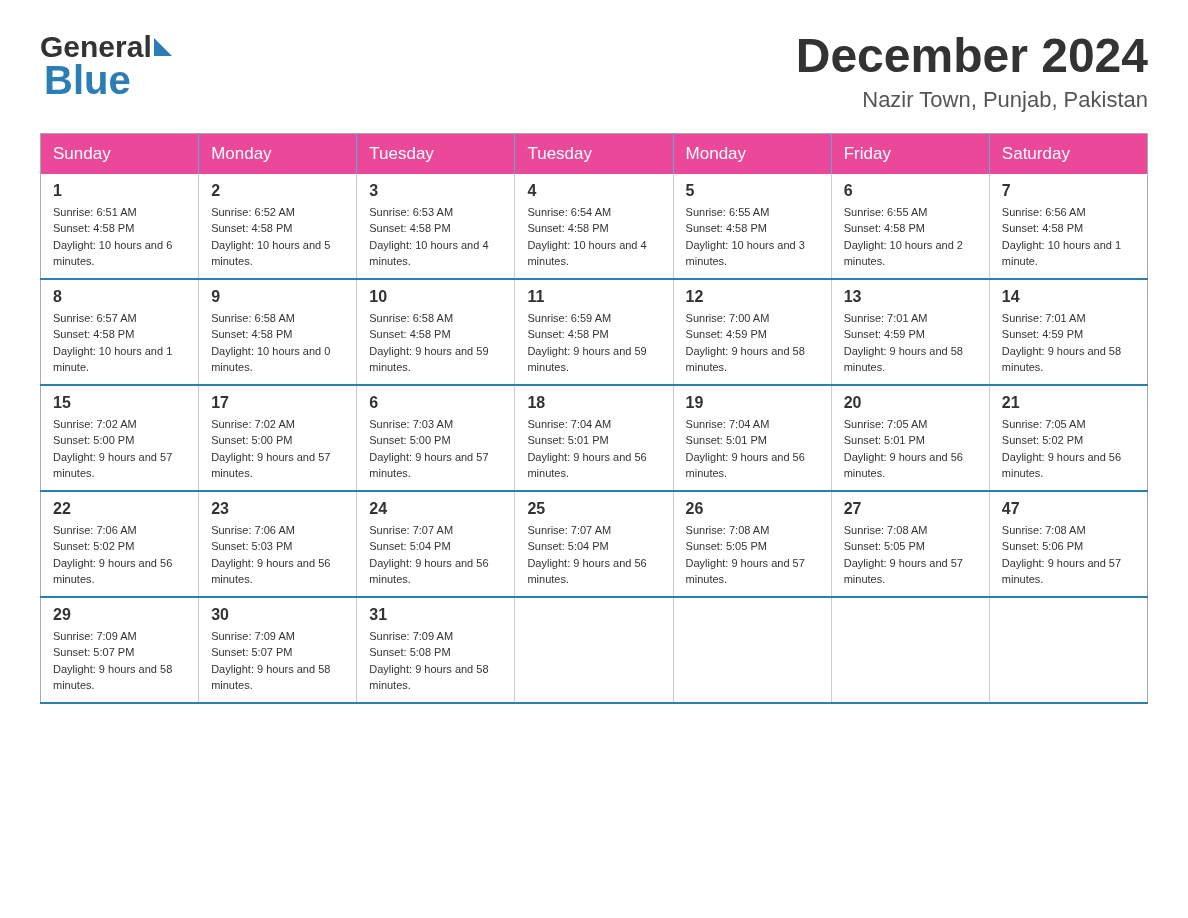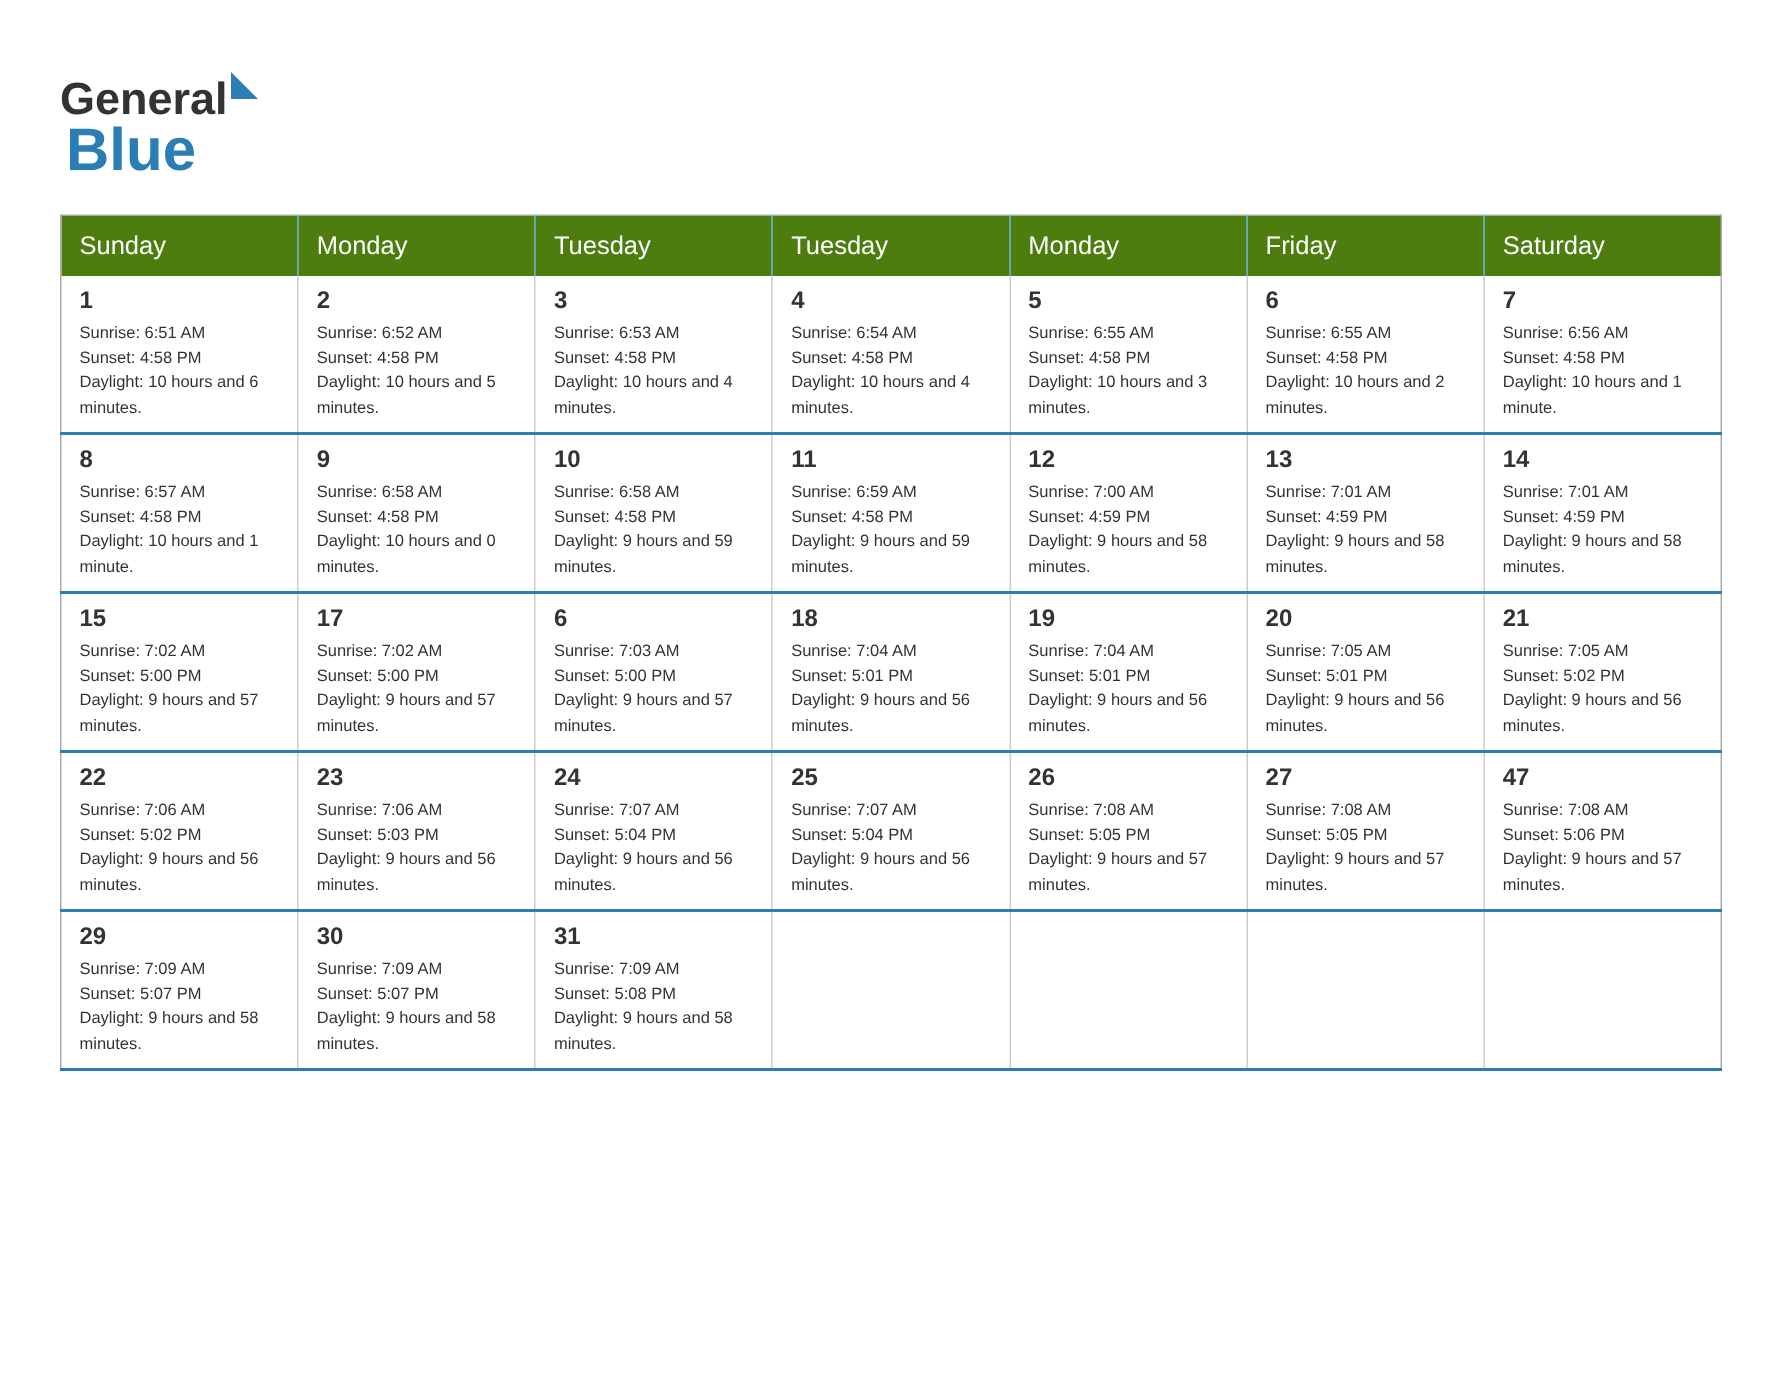--- a/index.html
+++ b/index.html
@@ -29,21 +29,21 @@
       font-size: 22px;
       color: #555;
       margin-top: 4px;
     }
     table {
       width: 100%;
       border-collapse: collapse;
       border: 1px solid #aaa;
     }
     thead tr {
-      background-color: #4d7c0f;
+      background-color: #ec4899;
     }
     thead th {
       color: #fff;
       padding: 10px 12px;
       text-align: left;
       font-size: 17px;
       font-weight: normal;
       border-right: 1px solid #5aabda;
     }
     thead th:last-child {
@@ -98,26 +98,30 @@
       margin-left: 2px;
       vertical-align: middle;
     }
   </style>
 </head>
 <body>
 
 <div class="header">
   <div class="logo-wrapper">
     <div class="logo-line1">
-      <span style="font-size:30px;font-weight:bold;color:#333;margin-top:20px;">General</span>
+      <span style="font-size:30px;font-weight:bold;color:#333;">General</span>
       <span class="triangle-logo"></span>
     </div>
     <div class="logo-line2">
       <span style="font-size:40px;font-weight:bold;color:#2a7db5;">Blue</span>
     </div>
+  </div>
+  <div class="title-section">
+    <div class="month-title">December 2024</div>
+    <div class="location">Nazir Town, Punjab, Pakistan</div>
   </div>
 </div>
 
 <table>
   <thead>
     <tr>
     <th>Sunday</th>
         <th>Monday</th>
         <th>Tuesday</th>
         <th>Tuesday</th>

